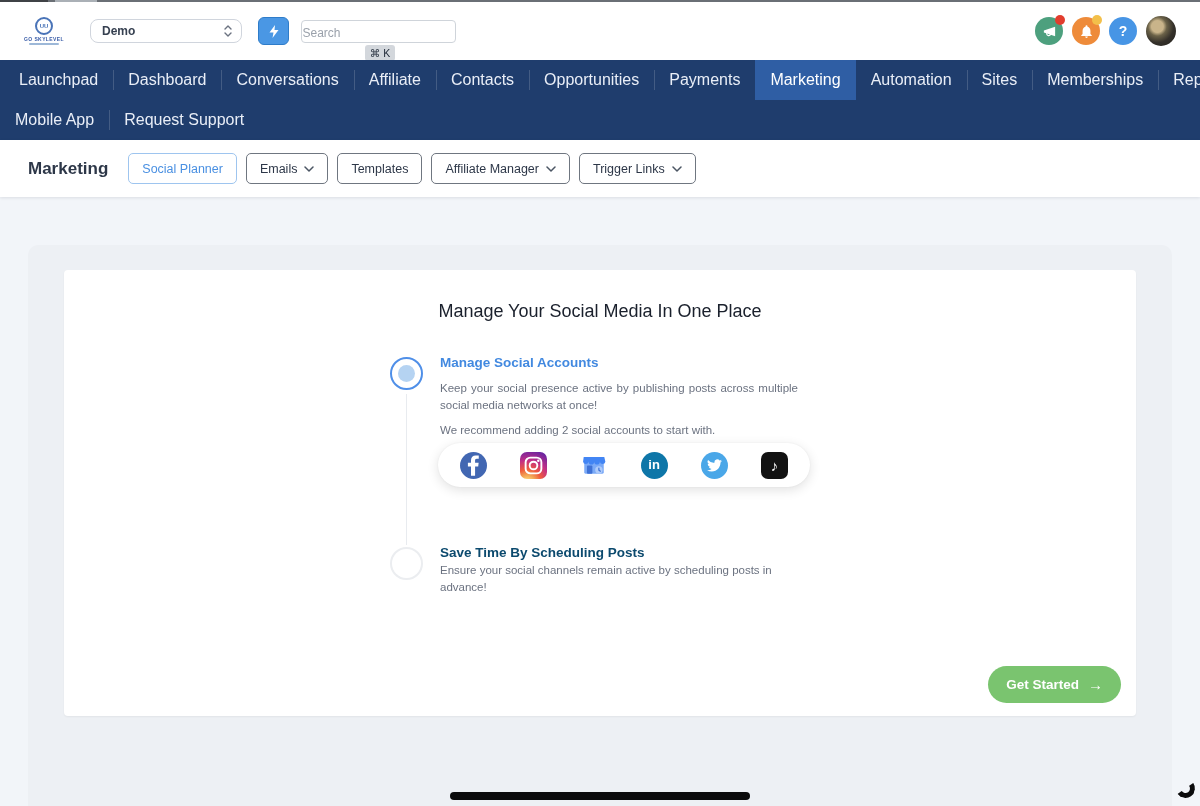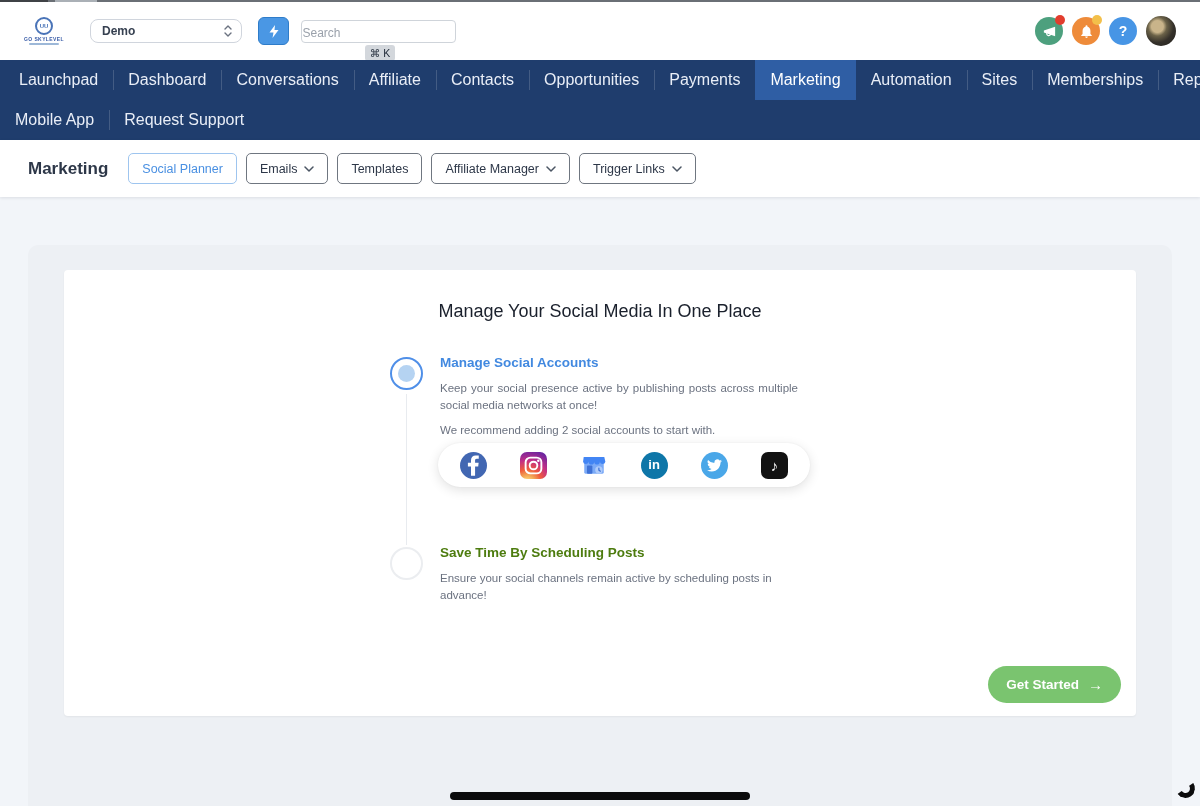--- a/index.html
+++ b/index.html
@@ -76,21 +76,21 @@
   .social-pill { position:absolute; left:374px; top:173px; width:372px; height:44px; background:#fff; border-radius:24px; box-shadow:0 3px 12px rgba(0,0,0,.12), 0 0 2px rgba(0,0,0,.06); display:flex; align-items:center; justify-content:space-between; padding:0 22px; }
   .si { width:27px; height:27px; display:flex; align-items:center; justify-content:center; }
   .si-fb { border-radius:50%; background:#4267B2; }
   .si-ig { border-radius:7px; background:radial-gradient(circle at 28% 115%, #ffd676 8%, #f2a454 22%, #f05c3c 38%, #c22f86 62%, #6624a1 92%); }
   .si-li { border-radius:50%; background:#0e76a8; color:#fff; font-size:13px; font-weight:bold; }
   .si-li span { margin-top:-2px; }
   .si-tw { border-radius:50%; background:#4aa7e8; }
   .si-tt { border-radius:7px; background:#121212; color:#fff; font-size:15px; font-weight:bold; }
 
   .step2-content { position:absolute; left:376px; top:275px; width:356px; }
-  .step-h.gray { font-size:13.5px; font-weight:700; color:#4d7c0f; margin-bottom:10px; }
+  .step-h.gray { font-size:13.5px; font-weight:700; color:#0c4a6e; margin-bottom:2px; }
 
   .cta-btn { position:absolute; right:15px; bottom:13px; height:37px; padding:0 18px; background:#7ac46f; border:none; border-radius:19px; color:#fff; font-size:13.5px; font-weight:700; display:flex; align-items:center; gap:9px; cursor:pointer; font-family:"Liberation Sans", sans-serif; }
   .cta-arrow { font-size:15px; font-weight:400; }
 
   .home-bar { position:absolute; left:450px; top:792px; width:300px; height:8px; background:#0b0b0c; border-radius:5px; }
   .corner-hook { position:absolute; left:1176px; top:779px; width:19px; height:19px; border:5px solid transparent; border-bottom-color:#0b0b0c; border-right-color:#0b0b0c; border-radius:50%; transform:rotate(10deg); }
 </style>
 </head>
 <body>
 

